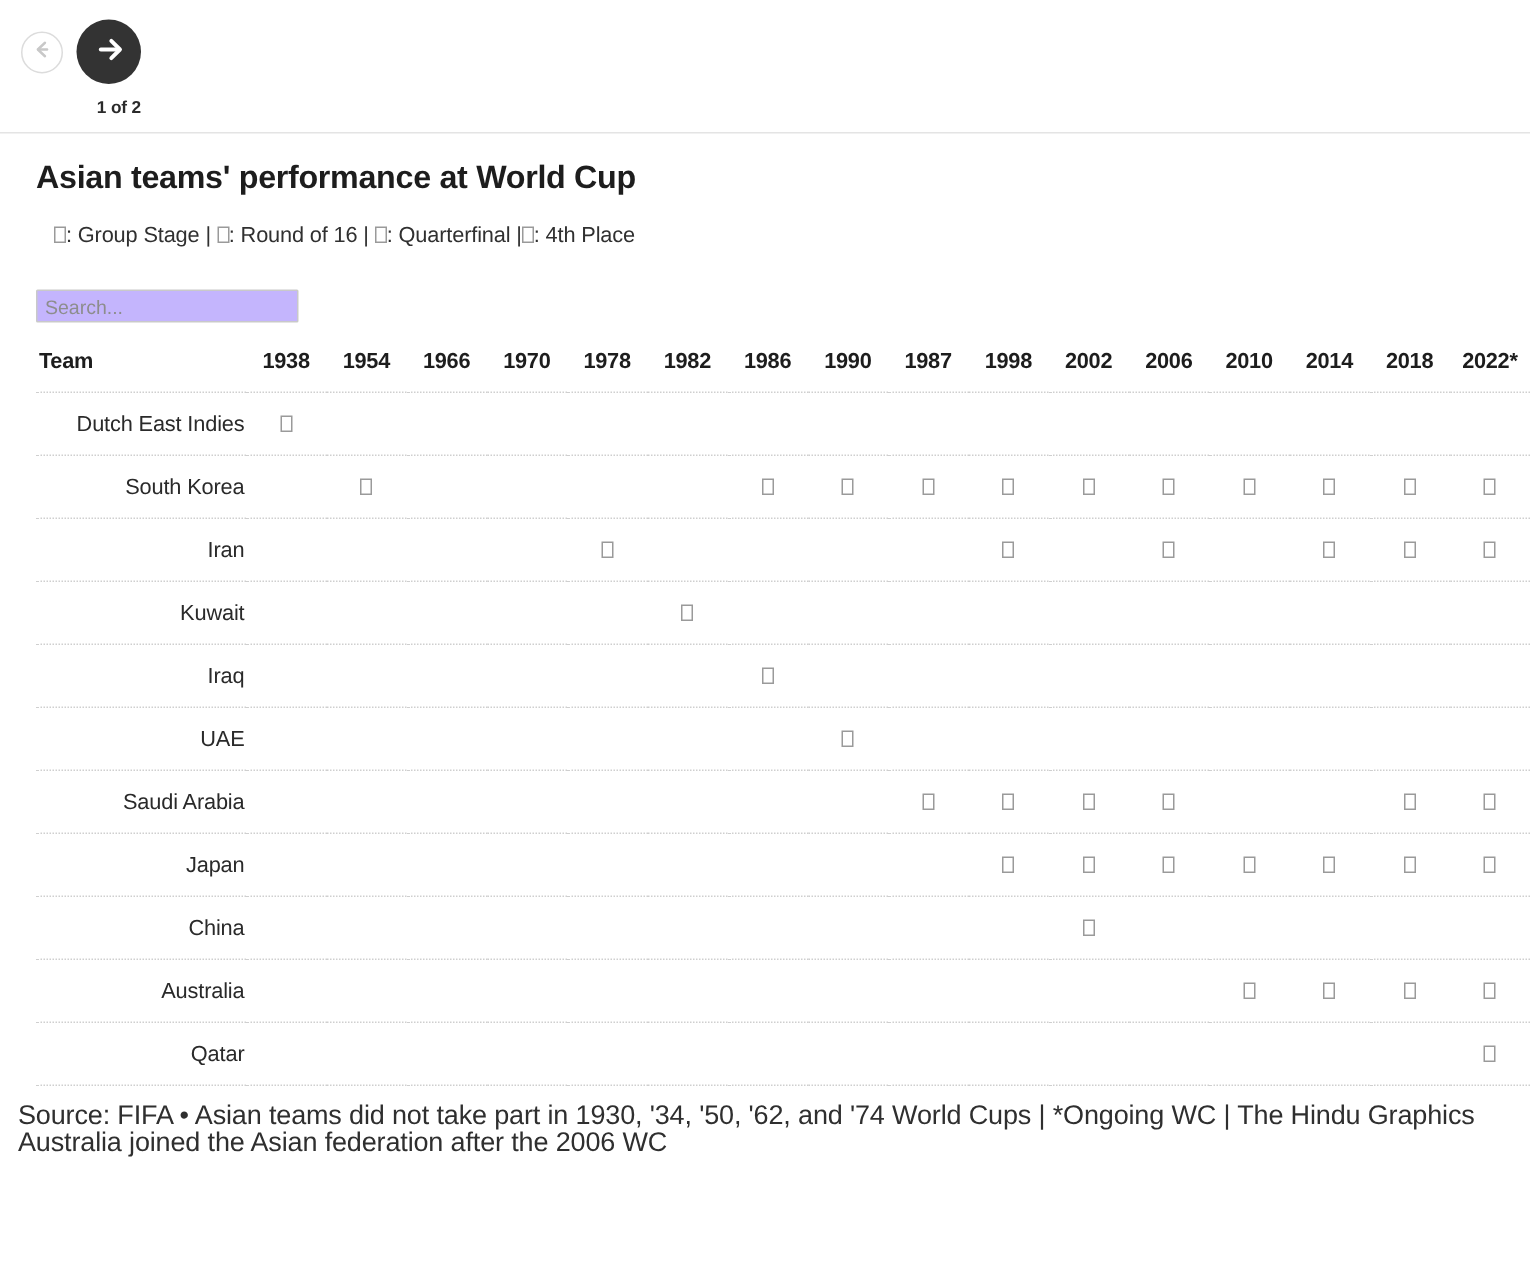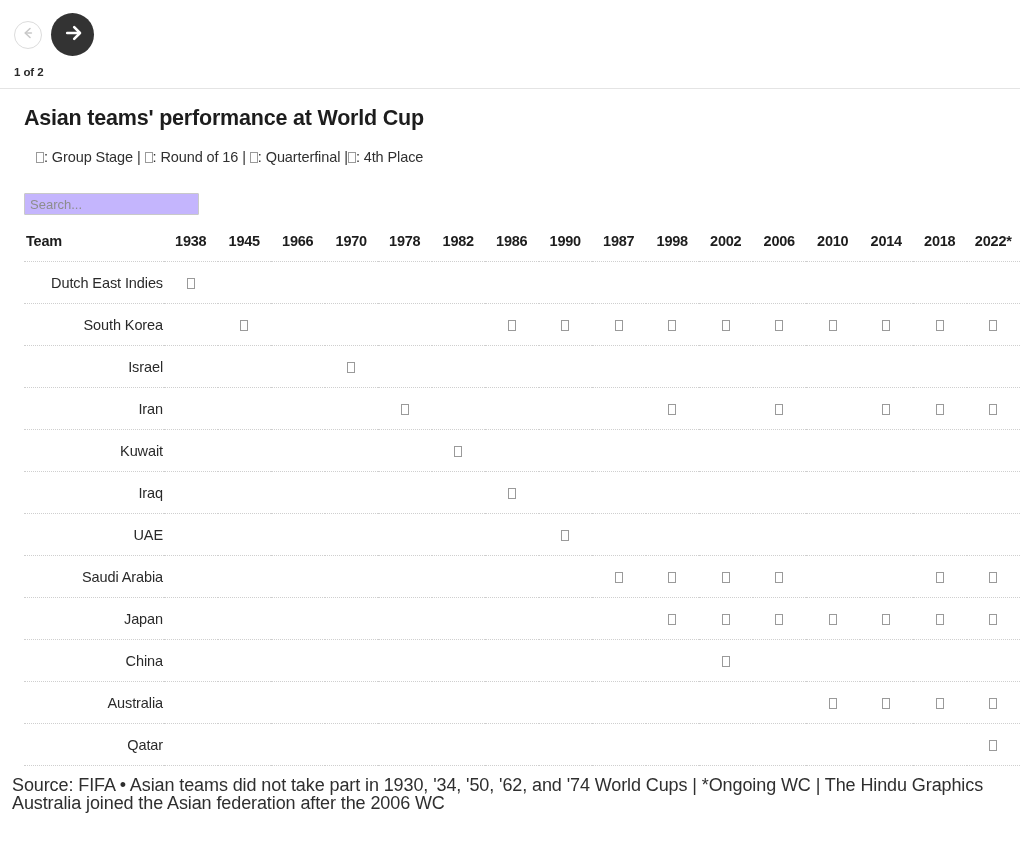--- a/index.html
+++ b/index.html
@@ -42,21 +42,21 @@
   .nav-btn.next {
     width: 43px; height: 43px;
     background: #333333;
     border: none;
   }
   #page-indicator {
     position: absolute;
     left: 14px;
     top: 66px;
     width: 80px;
-    text-align: left;
+    text-align: right;
     font-size: 11.5px;
     font-weight: bold;
     color: #2b2b2b;
     letter-spacing: -0.1px;
   }
 
   
   #content {
     padding: 0 24px;
   }
@@ -185,21 +185,21 @@
     <span>|</span><span class="tofu"></span><span>: 4th Place</span>
   </div>
 
   <input id="search-input" type="text" placeholder="Search..." style="">
 
   <table>
     <thead>
       <tr id="header-row">
           <th class="team-col">Team</th>
           <th>1938</th>
-          <th>1945</th>
+          <th>1954</th>
           <th>1966</th>
           <th>1970</th>
           <th>1978</th>
           <th>1982</th>
           <th>1986</th>
           <th>1990</th>
           <th>1987</th>
           <th>1998</th>
           <th>2002</th>
           <th>2006</th>
@@ -242,39 +242,20 @@
           <td><span class="tofu"></span></td>
           <td><span class="tofu"></span></td>
           <td><span class="tofu"></span></td>
           <td><span class="tofu"></span></td>
           <td><span class="tofu"></span></td>
           <td><span class="tofu"></span></td>
           <td><span class="tofu"></span></td>
           <td><span class="tofu"></span></td>
         </tr>
         <tr>
-          <td class="team-name">Israel</td>
-          <td></td>
-          <td></td>
-          <td></td>
-          <td><span class="tofu"></span></td>
-          <td></td>
-          <td></td>
-          <td></td>
-          <td></td>
-          <td></td>
-          <td></td>
-          <td></td>
-          <td></td>
-          <td></td>
-          <td></td>
-          <td></td>
-          <td></td>
-        </tr>
-        <tr>
           <td class="team-name">Iran</td>
           <td></td>
           <td></td>
           <td></td>
           <td></td>
           <td><span class="tofu"></span></td>
           <td></td>
           <td></td>
           <td></td>
           <td></td>

